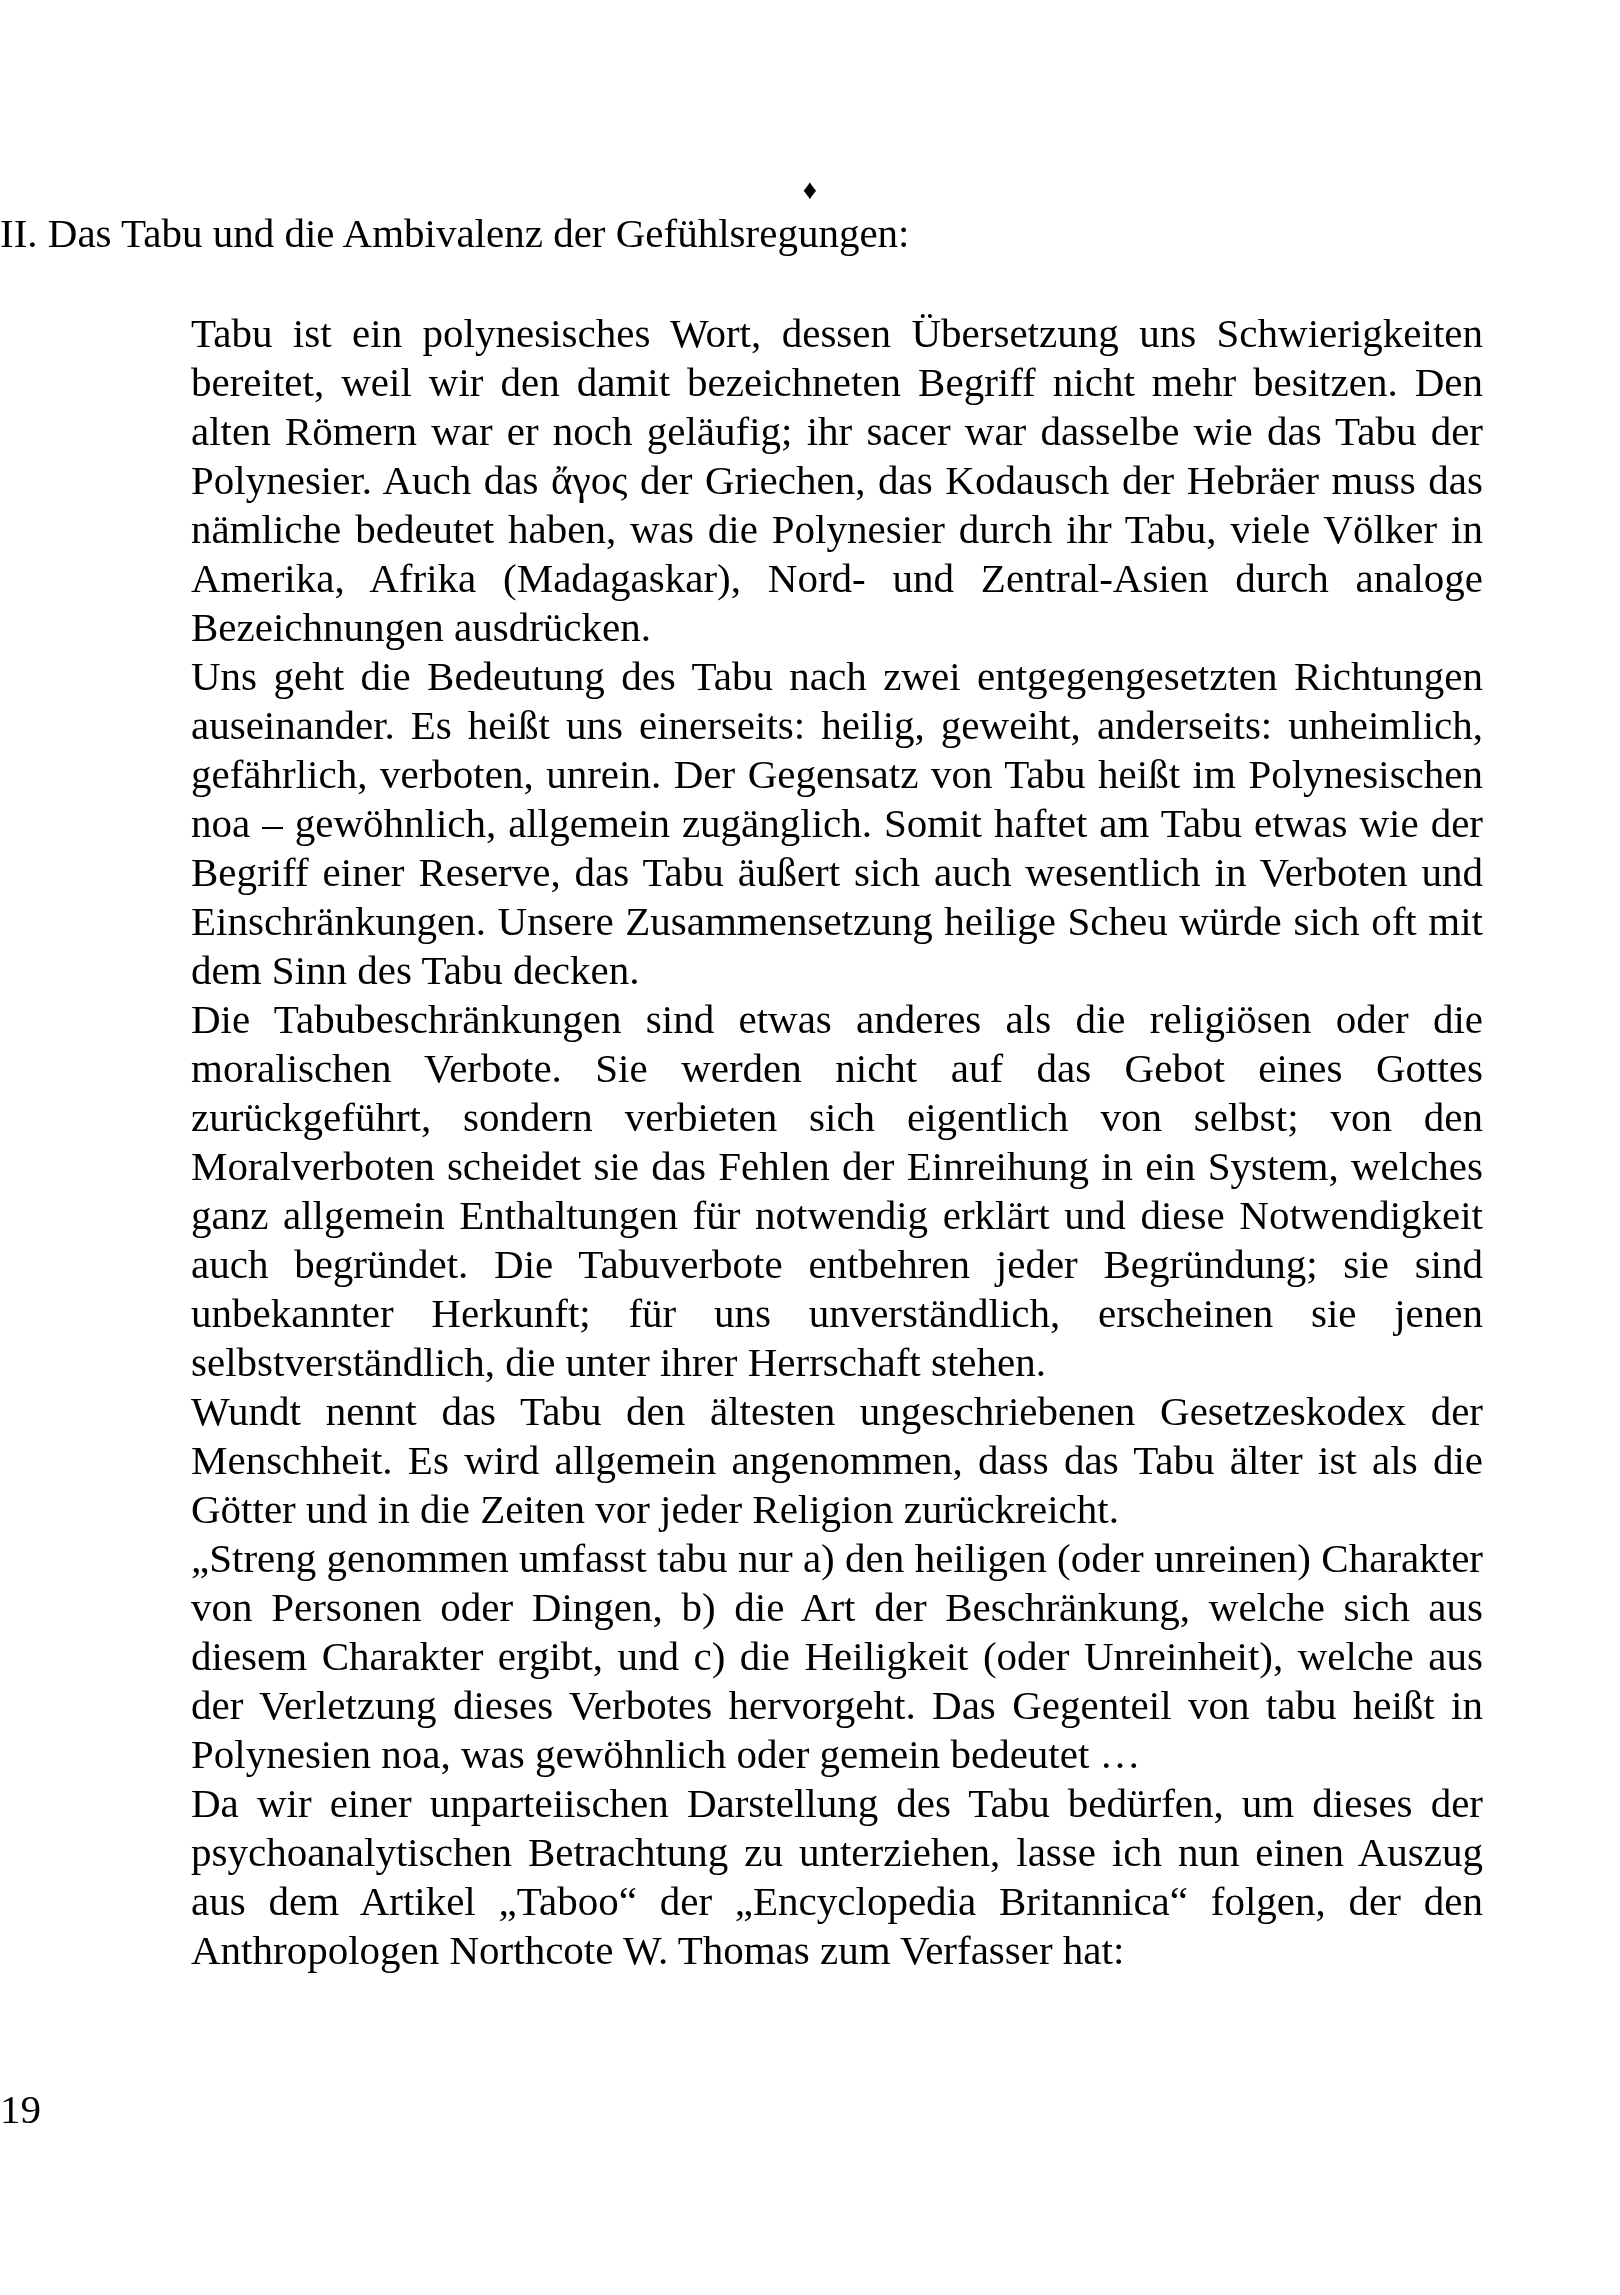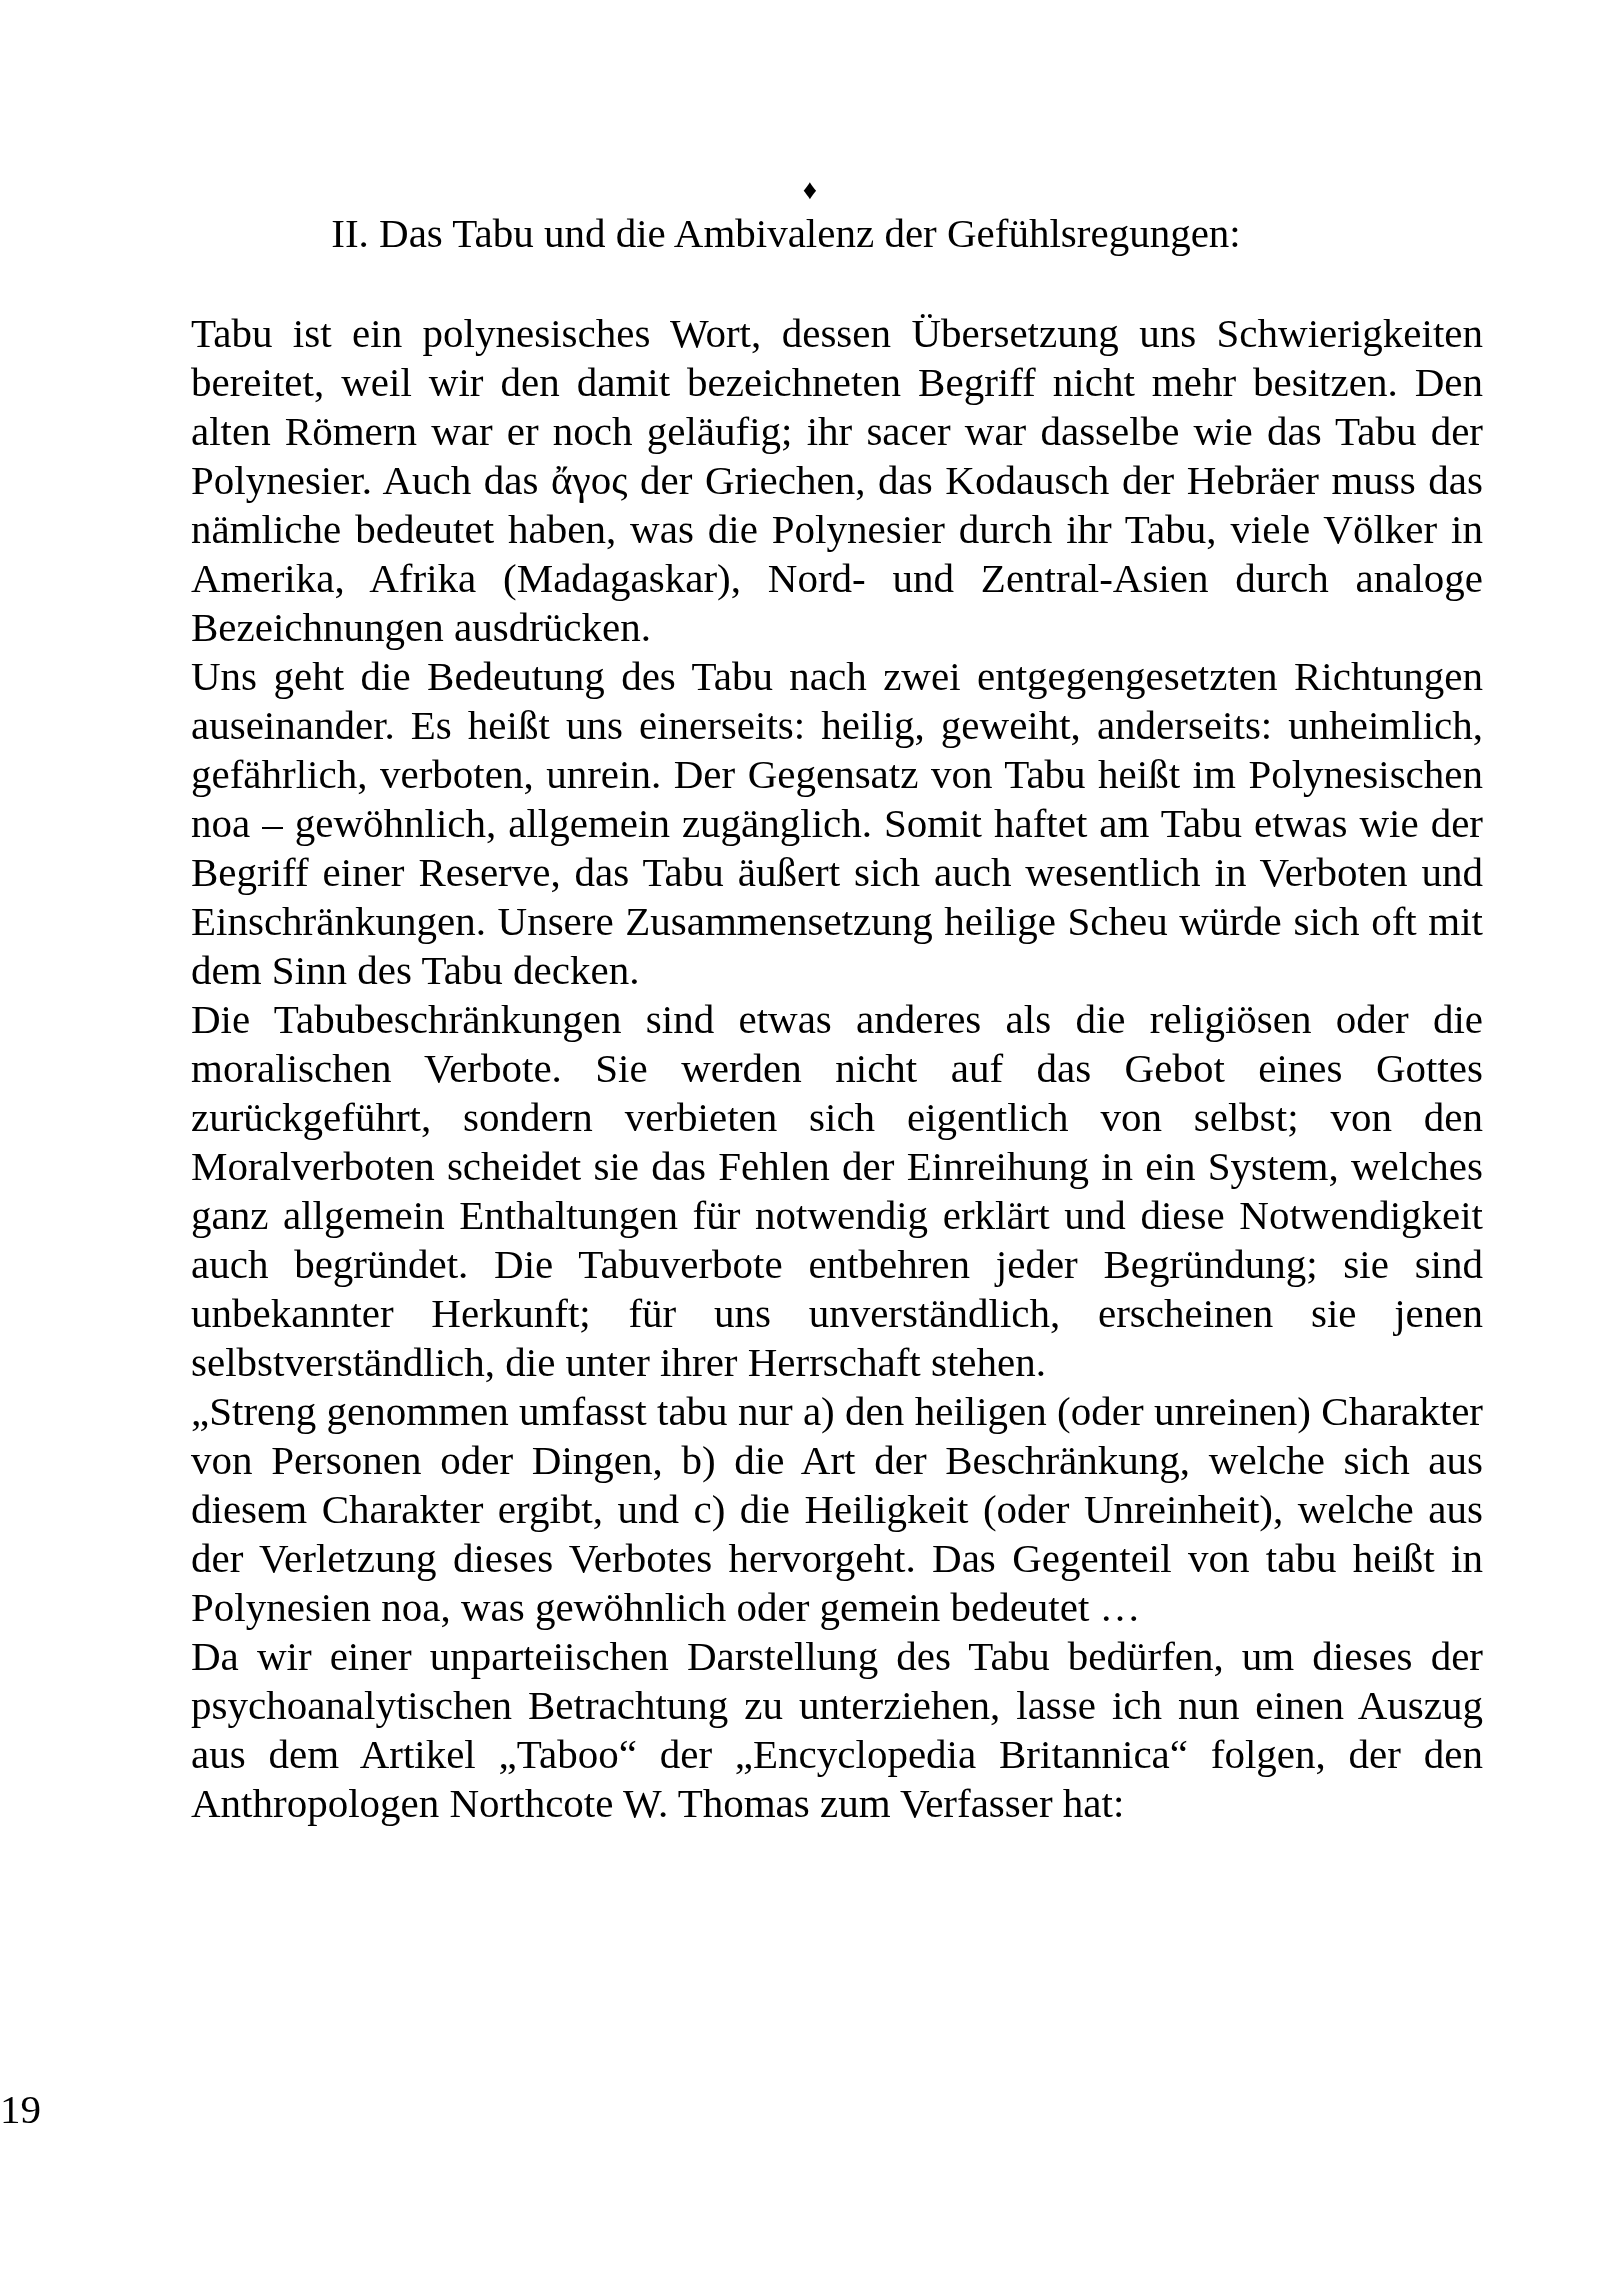--- a/index.html
+++ b/index.html
@@ -22,25 +22,24 @@
     left: 0; width: 1620px;
     top: 174px;
     text-align: center;
     font-size: 28px;
     line-height: 32px;
   }
   .chapter-title {
     position: absolute;
     left: 0; width: 1476px;
     top: 208px;
-    text-align: center;
+    text-align: left;
     font-size: 41px;
     line-height: 51px;
     white-space: nowrap;
-    margin-left: 48px;
   }
   .body-text {
     position: absolute;
     left: 165px;
     width: 1292px;
     top: 309px;
     font-size: 41px;
     line-height: 49px;
     margin-left: 26px;
   }
@@ -62,19 +61,20 @@
 <body>
 
 <div class="page">
   <div class="ornament">♦</div>
   <div class="chapter-title">II. Das Tabu und die Ambivalenz der Gefühlsregungen:</div>
 
   <div class="body-text">
     <p>Tabu ist ein polynesisches Wort, dessen Übersetzung uns Schwierigkeiten bereitet, weil wir den damit bezeichneten Begriff nicht mehr besitzen. Den alten Römern war er noch geläufig; ihr sacer war dasselbe wie das Tabu der Polynesier. Auch das ἄγος der Griechen, das Kodausch der Hebräer muss das nämliche bedeutet haben, was die Polynesier durch ihr Tabu, viele Völker in Amerika, Afrika (Madagaskar), Nord- und Zentral-Asien durch analoge Bezeichnungen ausdrücken.</p>
     <p>Uns geht die Bedeutung des Tabu nach zwei entgegengesetzten Richtungen auseinander. Es heißt uns einerseits: heilig, geweiht, anderseits: unheimlich, gefährlich, verboten, unrein. Der Gegensatz von Tabu heißt im Polynesischen noa – gewöhnlich, allgemein zugänglich. Somit haftet am Tabu etwas wie der Begriff einer Reserve, das Tabu äußert sich auch wesentlich in Verboten und Einschränkungen. Unsere Zusammensetzung heilige Scheu würde sich oft mit dem Sinn des Tabu decken.</p>
     <p>Die Tabubeschränkungen sind etwas anderes als die religiösen oder die moralischen Verbote. Sie werden nicht auf das Gebot eines Gottes zurückgeführt, sondern verbieten sich eigentlich von selbst; von den Moralverboten scheidet sie das Fehlen der Einreihung in ein System, welches ganz allgemein Enthaltungen für notwendig erklärt und diese Notwendigkeit auch begründet. Die Tabuverbote entbehren jeder Begründung; sie sind unbekannter Herkunft; für uns unverständlich, erscheinen sie jenen selbstverständlich, die unter ihrer Herrschaft stehen.</p>
+    <p>Wundt nennt das Tabu den ältesten ungeschriebenen Gesetzeskodex der Menschheit. Es wird allgemein angenommen, dass das Tabu älter ist als die Götter und in die Zeiten vor jeder Religion zurückreicht.</p>
     <p>„Streng genommen umfasst tabu nur a) den heiligen (oder unreinen) Charakter von Personen oder Dingen, b) die Art der Beschränkung, welche sich aus diesem Charakter ergibt, und c) die Heiligkeit (oder Unreinheit), welche aus der Verletzung dieses Verbotes hervorgeht. Das Gegenteil von tabu heißt in Polynesien noa, was gewöhnlich oder gemein bedeutet …</p>
     <p>Da wir einer unparteiischen Darstellung des Tabu bedürfen, um dieses der psychoanalytischen Betrachtung zu unterziehen, lasse ich nun einen Auszug aus dem Artikel „Taboo“ der „Encyclopedia Britannica“ folgen, der den Anthropologen Northcote W. Thomas zum Verfasser hat:</p>
   </div>
 
   <div class="page-number">19</div>
 </div>
 
 
 </body></html>

